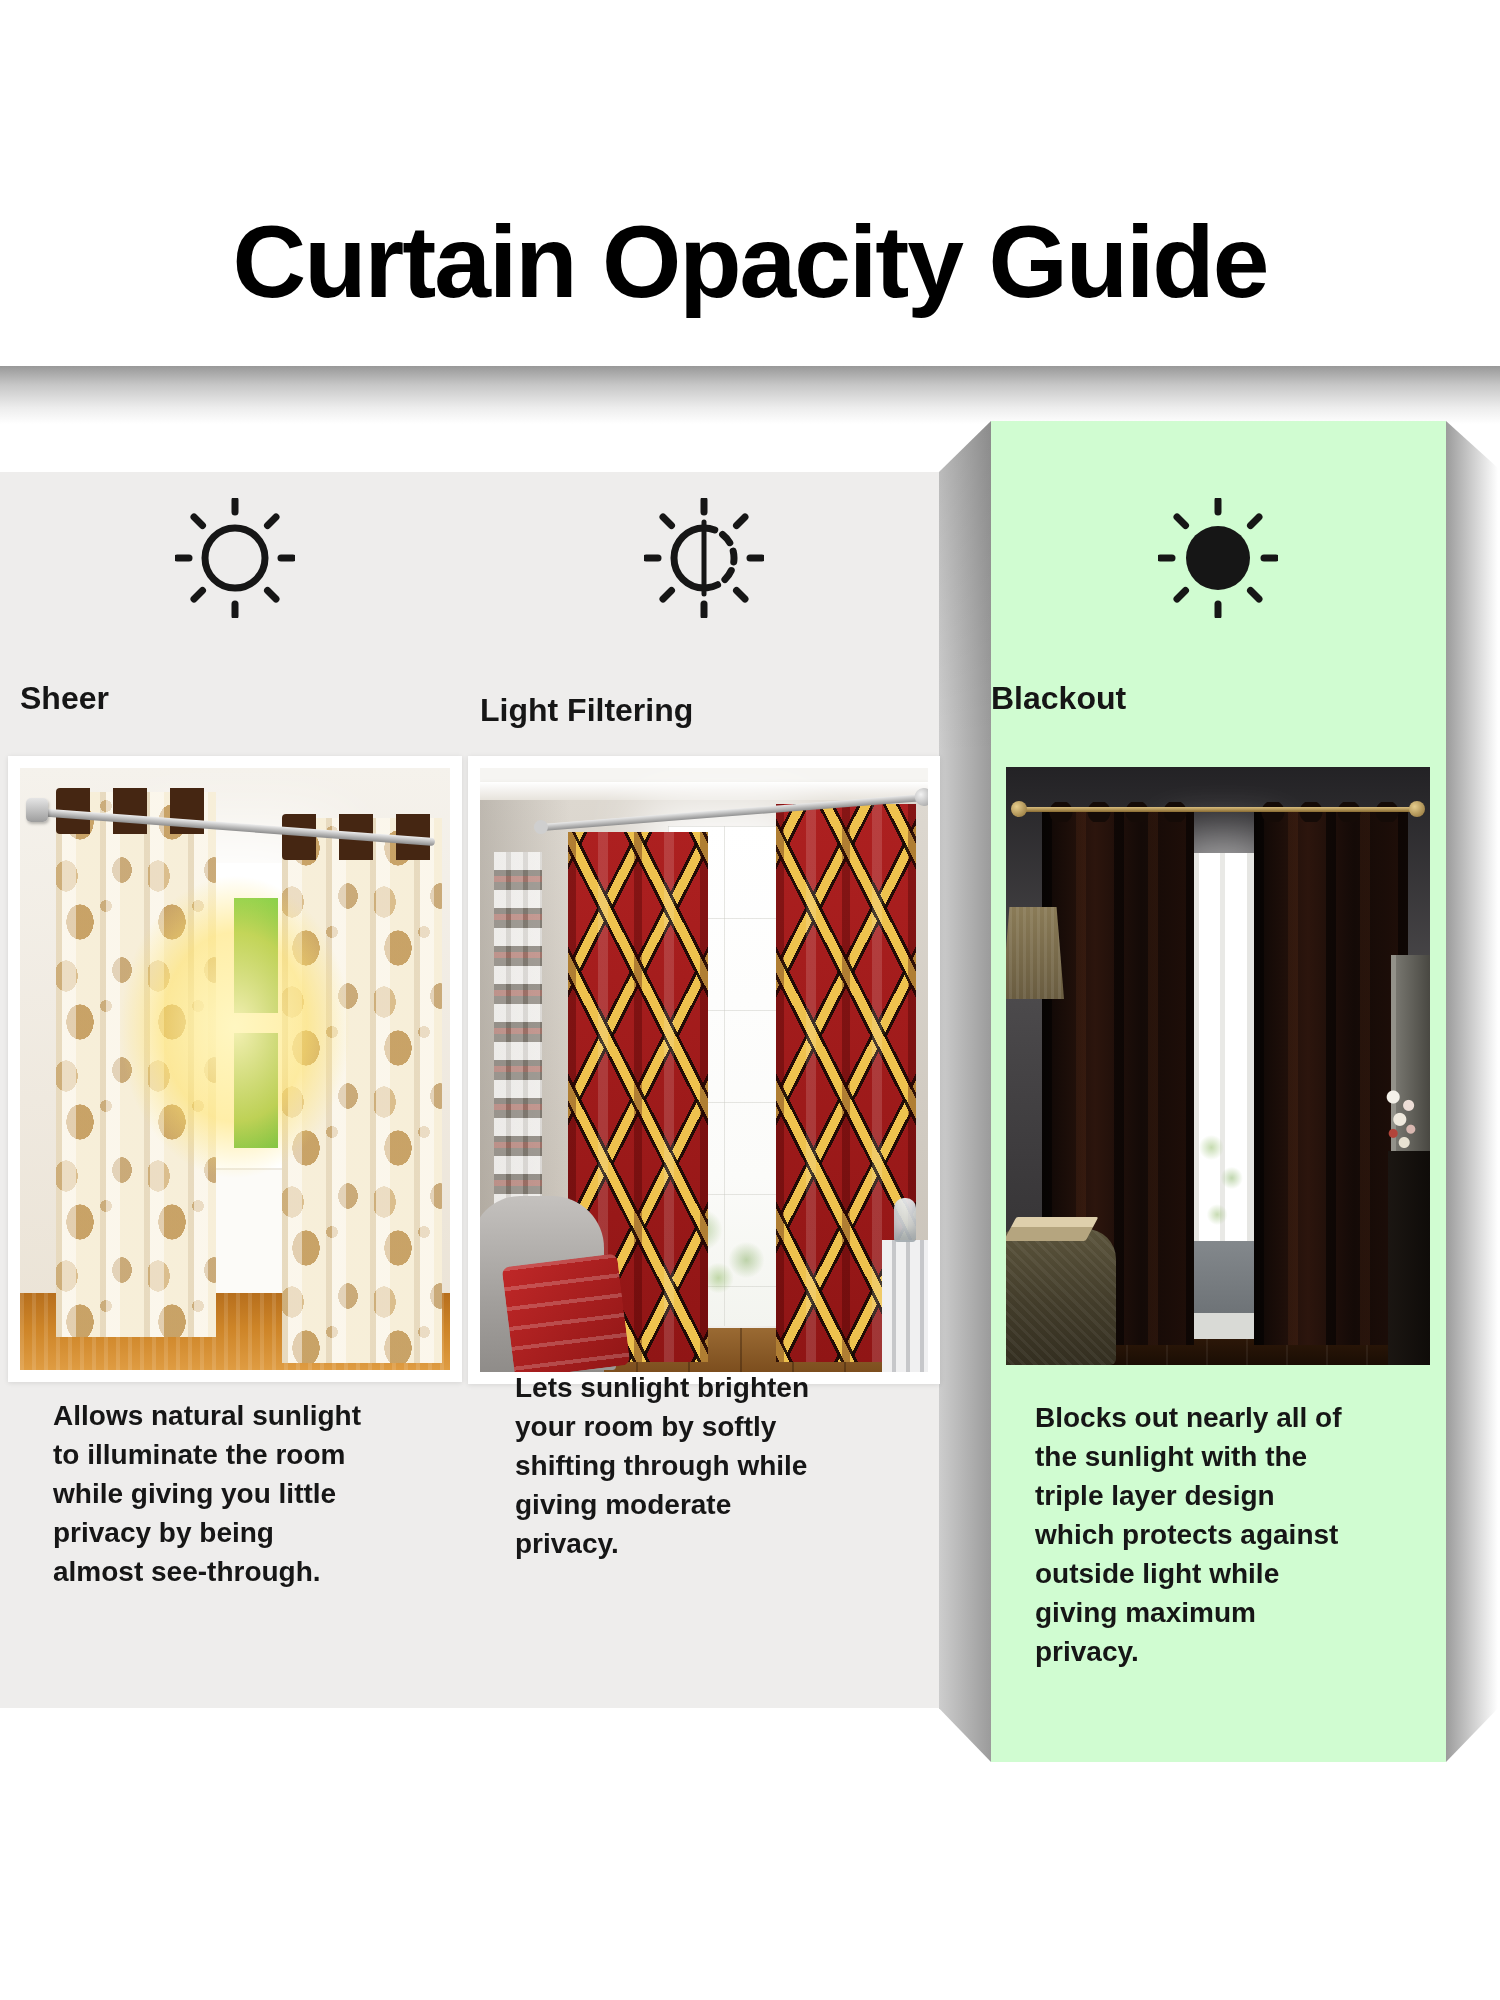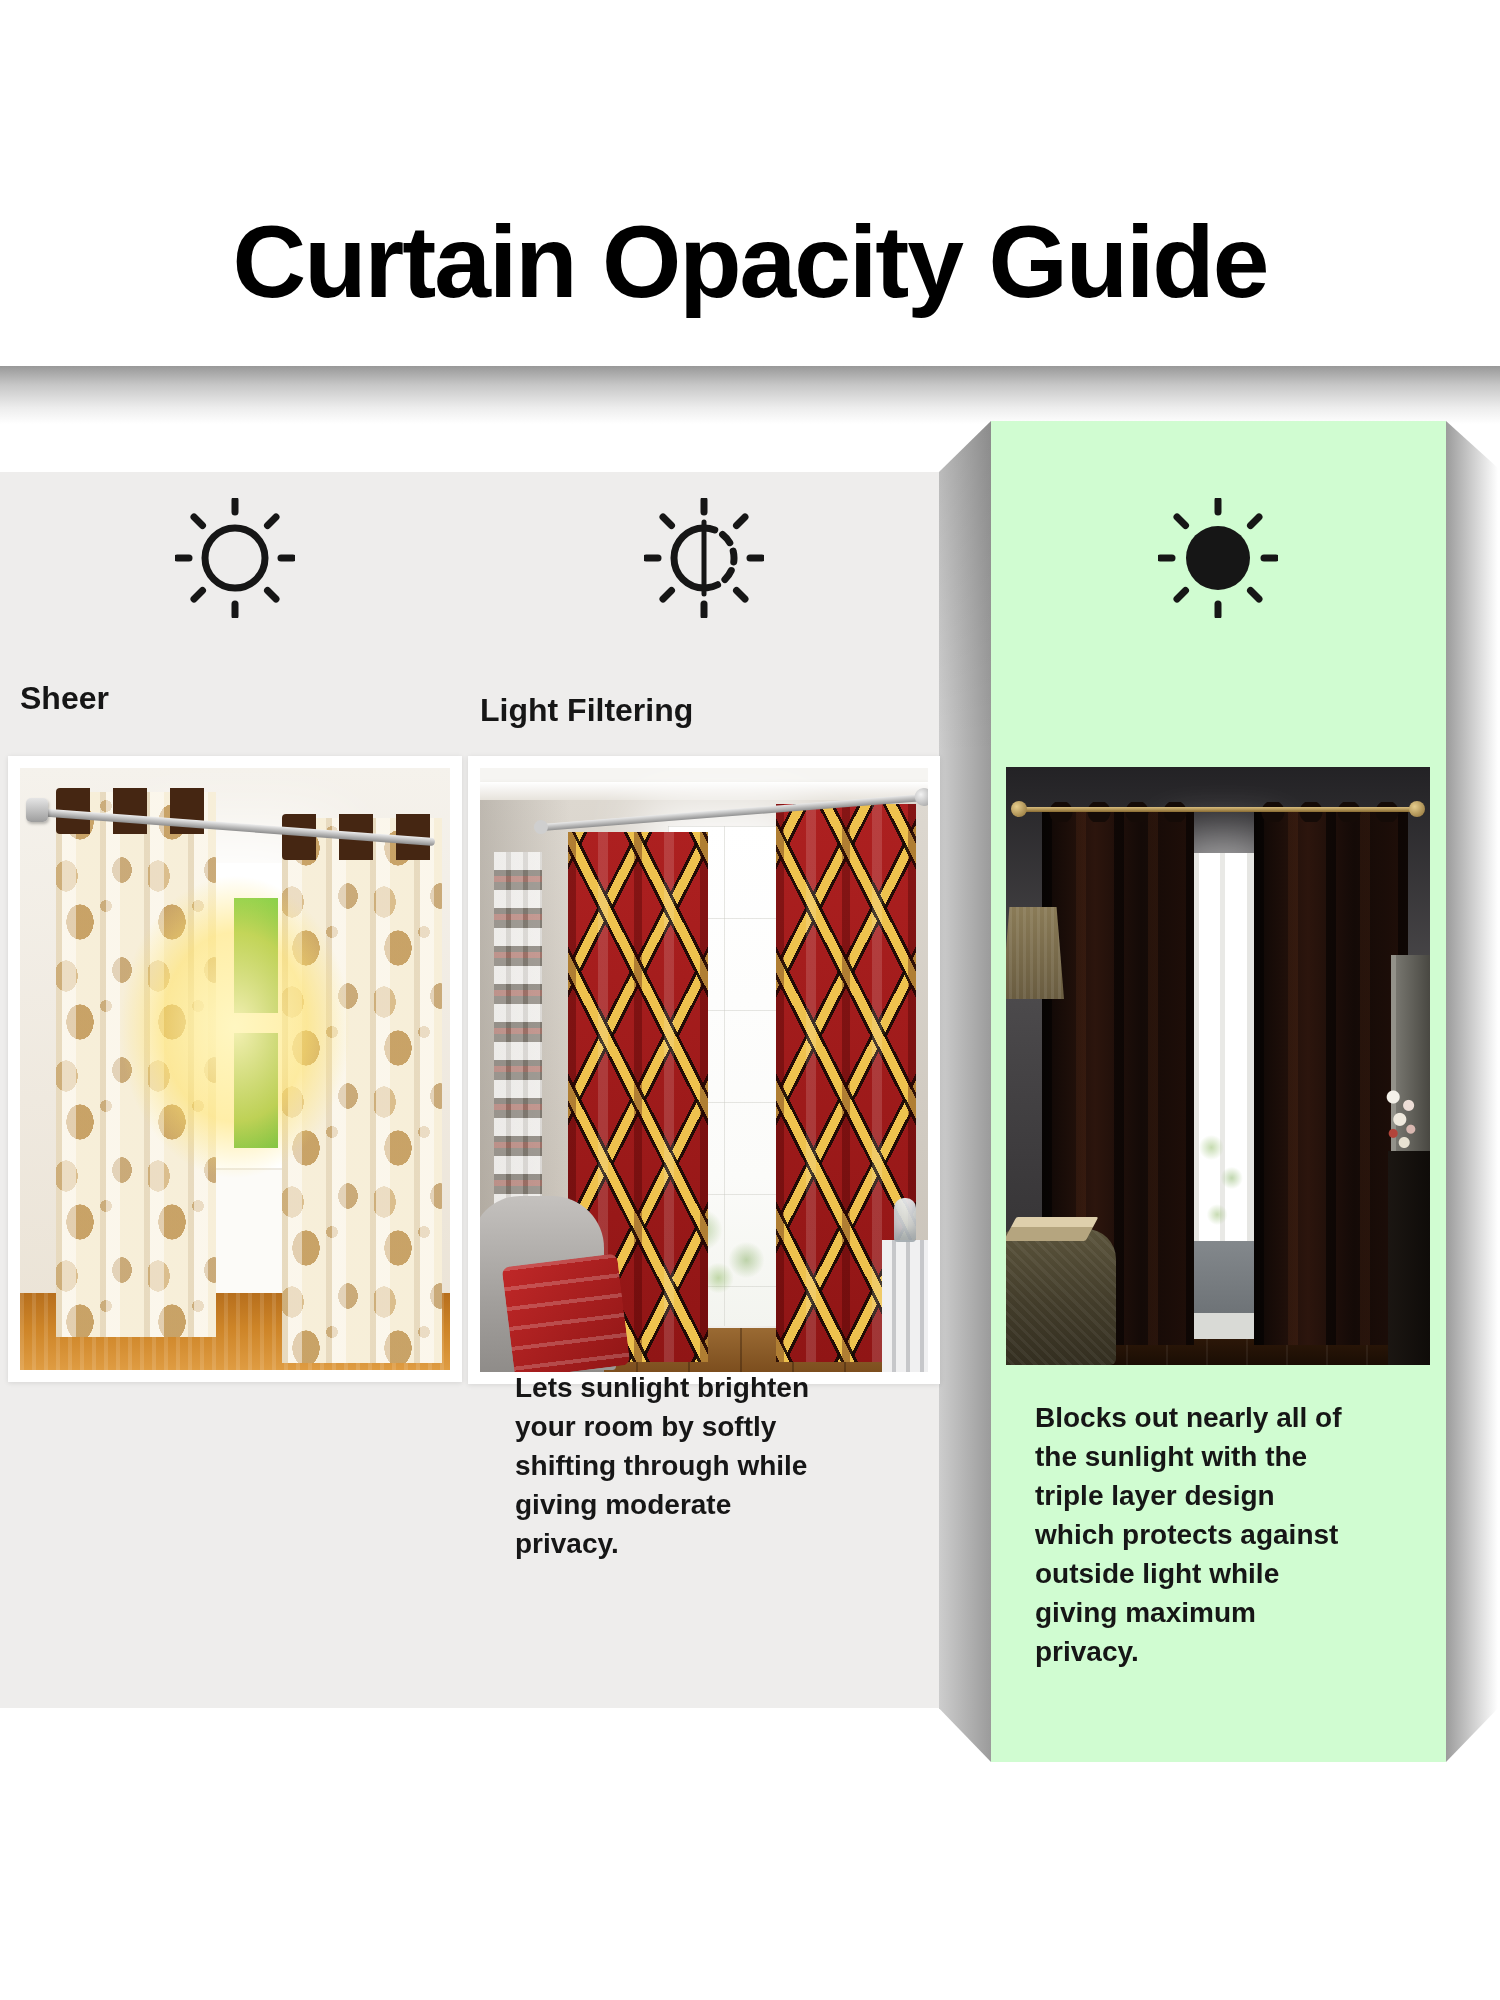--- a/index.html
+++ b/index.html
@@ -223,20 +223,21 @@
         <line x1="27.5" y1="27.5" x2="19" y2="19"></line>
         <line x1="92.5" y1="27.5" x2="101" y2="19"></line>
         <line x1="27.5" y1="92.5" x2="19" y2="101"></line>
         <line x1="92.5" y1="92.5" x2="101" y2="101"></line>
       </g>
     </svg>
   </div>
 
   <div class="label" id="label-sheer">Sheer</div>
   <div class="label" id="label-filtering">Light Filtering</div>
+  <div class="label" id="label-blackout">Blackout</div>
 
   <div class="photo frame" id="photo-sheer">
     <div class="ps-wall"></div>
     <div class="ps-window"></div>
     <div class="ps-foliage"></div>
     <div class="ps-door"></div>
     <div class="ps-floor"></div>
     <div class="ps-curtain l"></div>
     <div class="ps-curtain r"></div>
     <div class="ps-glow"></div>
@@ -271,20 +272,25 @@
     <div class="pb-curtain r"></div>
     <div class="pb-rod"></div>
     <div class="pb-lamp"></div>
     <div class="pb-sofa"></div>
     <div class="pb-book"></div>
     <div class="pb-frame"></div>
     <div class="pb-sideboard"></div>
     <div class="pb-flowers"></div>
   </div>
 
+  <div class="desc" id="desc-sheer">Allows natural sunlight
+to illuminate the room
+while giving you little
+privacy by being
+almost see-through.</div>
   <div class="desc" id="desc-filtering">Lets sunlight brighten
 your room by softly
 shifting through while
 giving moderate
 privacy.</div>
   <div class="desc" id="desc-blackout">Blocks out nearly all of
 the sunlight with the
 triple layer design
 which protects against
 outside light while

